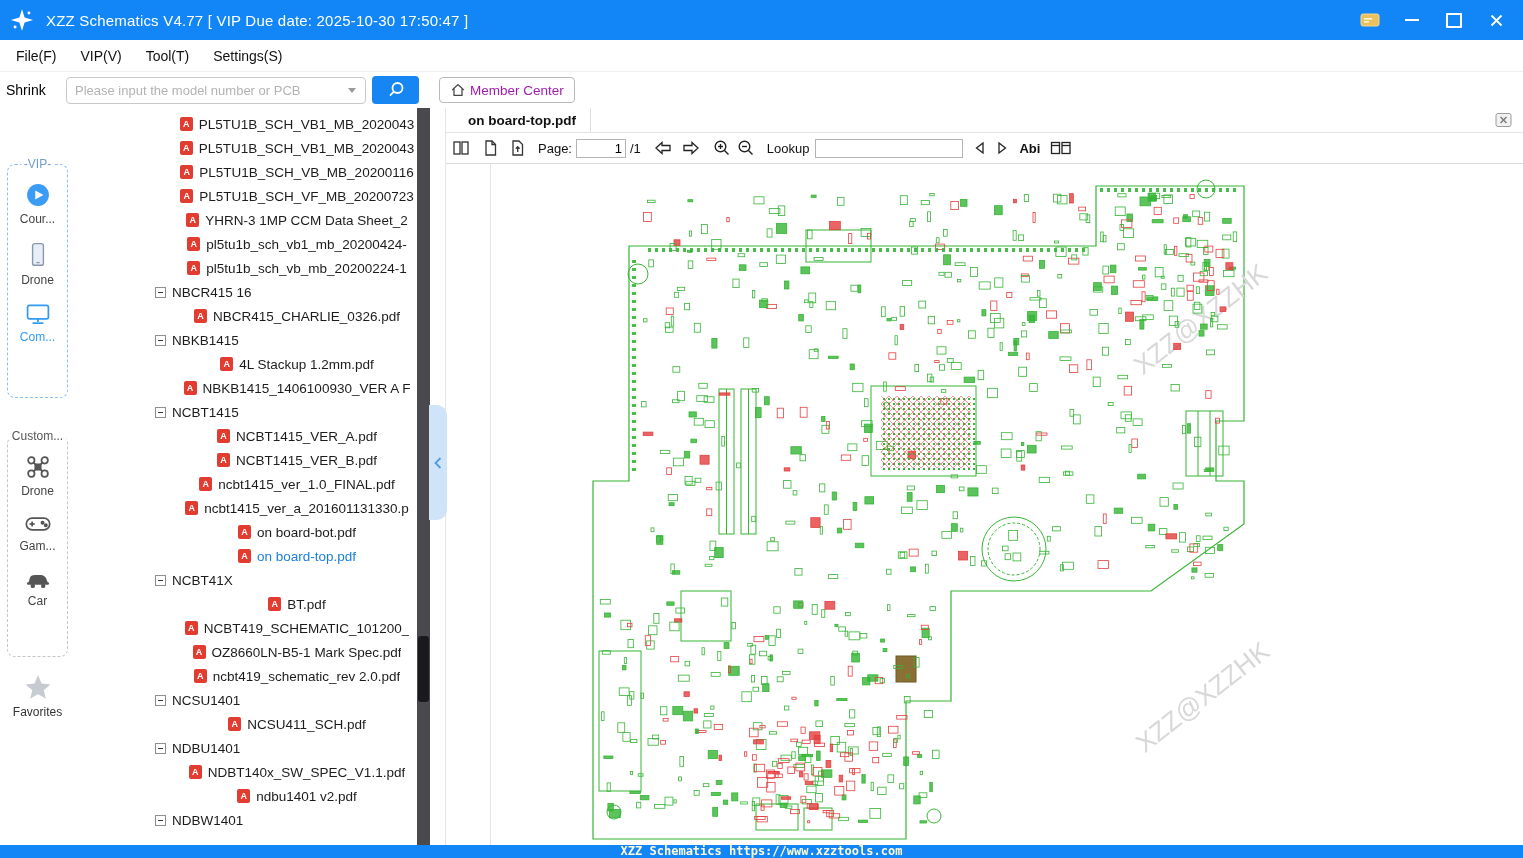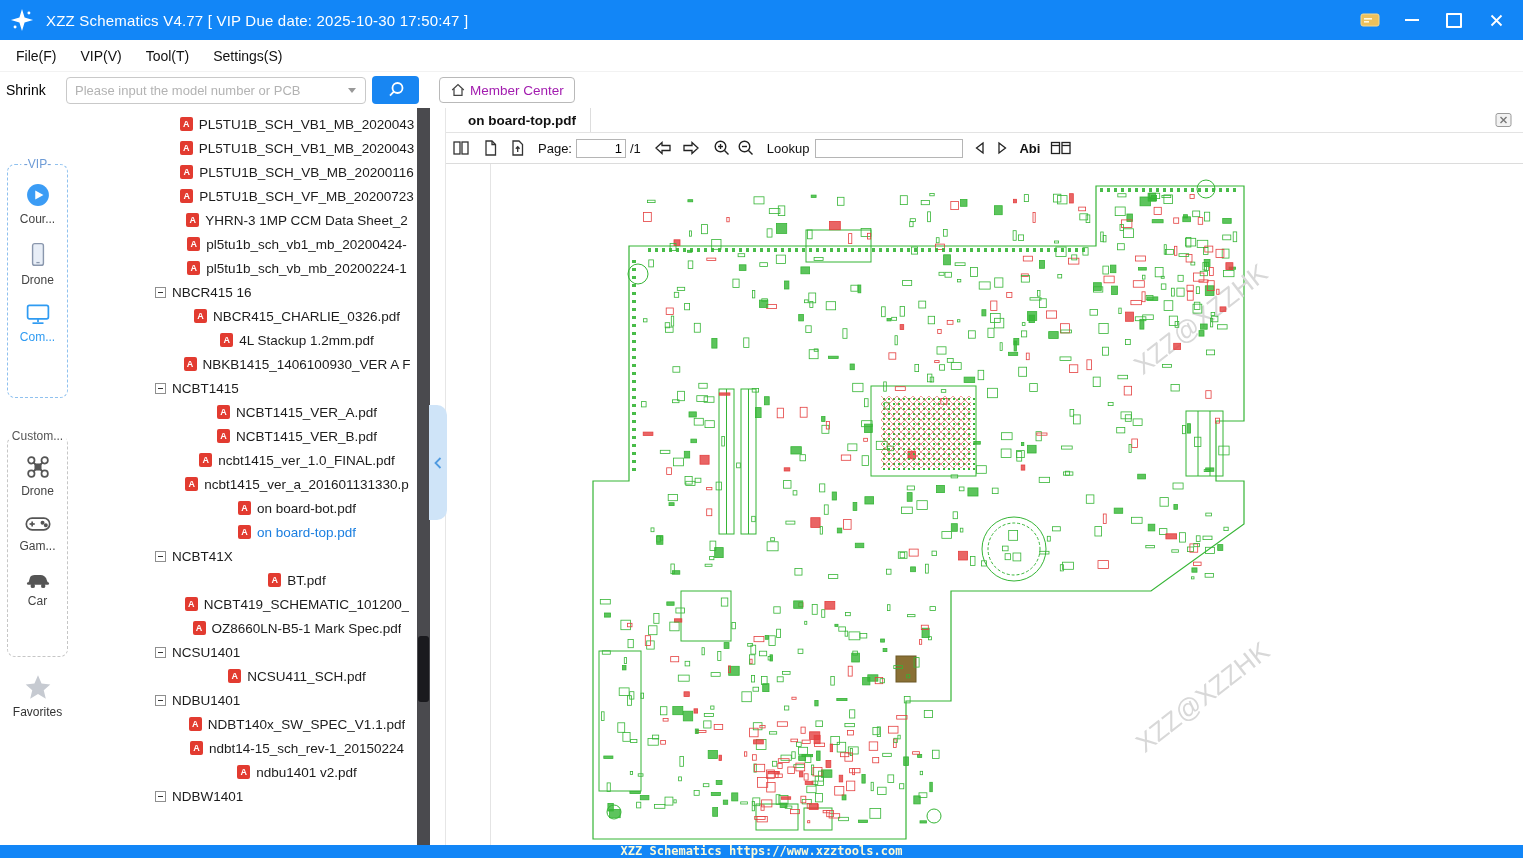--- a/index.html
+++ b/index.html
@@ -265,20 +265,24 @@
           <span class="tree-label">pl5tu1b_sch_vb_mb_20200224-1</span>
         </div>
         <div class="tree-row node">
           <span class="node-toggle"></span>
           <span class="tree-label">NBCR415 16</span>
         </div>
         <div class="tree-row file">
           <span class="pdf-icon"></span>
           <span class="tree-label">NBCR415_CHARLIE_0326.pdf</span>
         </div>
+        <div class="tree-row node">
+          <span class="node-toggle"></span>
+          <span class="tree-label">NBKB1415</span>
+        </div>
         <div class="tree-row file">
           <span class="pdf-icon"></span>
           <span class="tree-label">4L Stackup 1.2mm.pdf</span>
         </div>
         <div class="tree-row file">
           <span class="pdf-icon"></span>
           <span class="tree-label">NBKB1415_1406100930_VER A F</span>
         </div>
         <div class="tree-row node">
           <span class="node-toggle"></span>
@@ -317,39 +321,39 @@
           <span class="tree-label">BT.pdf</span>
         </div>
         <div class="tree-row file">
           <span class="pdf-icon"></span>
           <span class="tree-label">NCBT419_SCHEMATIC_101200_</span>
         </div>
         <div class="tree-row file">
           <span class="pdf-icon"></span>
           <span class="tree-label">OZ8660LN-B5-1 Mark Spec.pdf</span>
         </div>
+        <div class="tree-row file">
+          <span class="pdf-icon"></span>
+          <span class="tree-label">ncbt419_schematic_rev 2.0.pdf</span>
+        </div>
         <div class="tree-row node">
           <span class="node-toggle"></span>
           <span class="tree-label">NCSU1401</span>
         </div>
         <div class="tree-row file">
           <span class="pdf-icon"></span>
           <span class="tree-label">NCSU411_SCH.pdf</span>
         </div>
         <div class="tree-row node">
           <span class="node-toggle"></span>
           <span class="tree-label">NDBU1401</span>
         </div>
         <div class="tree-row file">
           <span class="pdf-icon"></span>
           <span class="tree-label">NDBT140x_SW_SPEC_V1.1.pdf</span>
-        </div>
-        <div class="tree-row file">
-          <span class="pdf-icon"></span>
-          <span class="tree-label">ndbt14-15_sch_rev-1_20150224</span>
         </div>
         <div class="tree-row file">
           <span class="pdf-icon"></span>
           <span class="tree-label">ndbu1401 v2.pdf</span>
         </div>
         <div class="tree-row node">
           <span class="node-toggle"></span>
           <span class="tree-label">NDBW1401</span>
         </div>
       </div>

